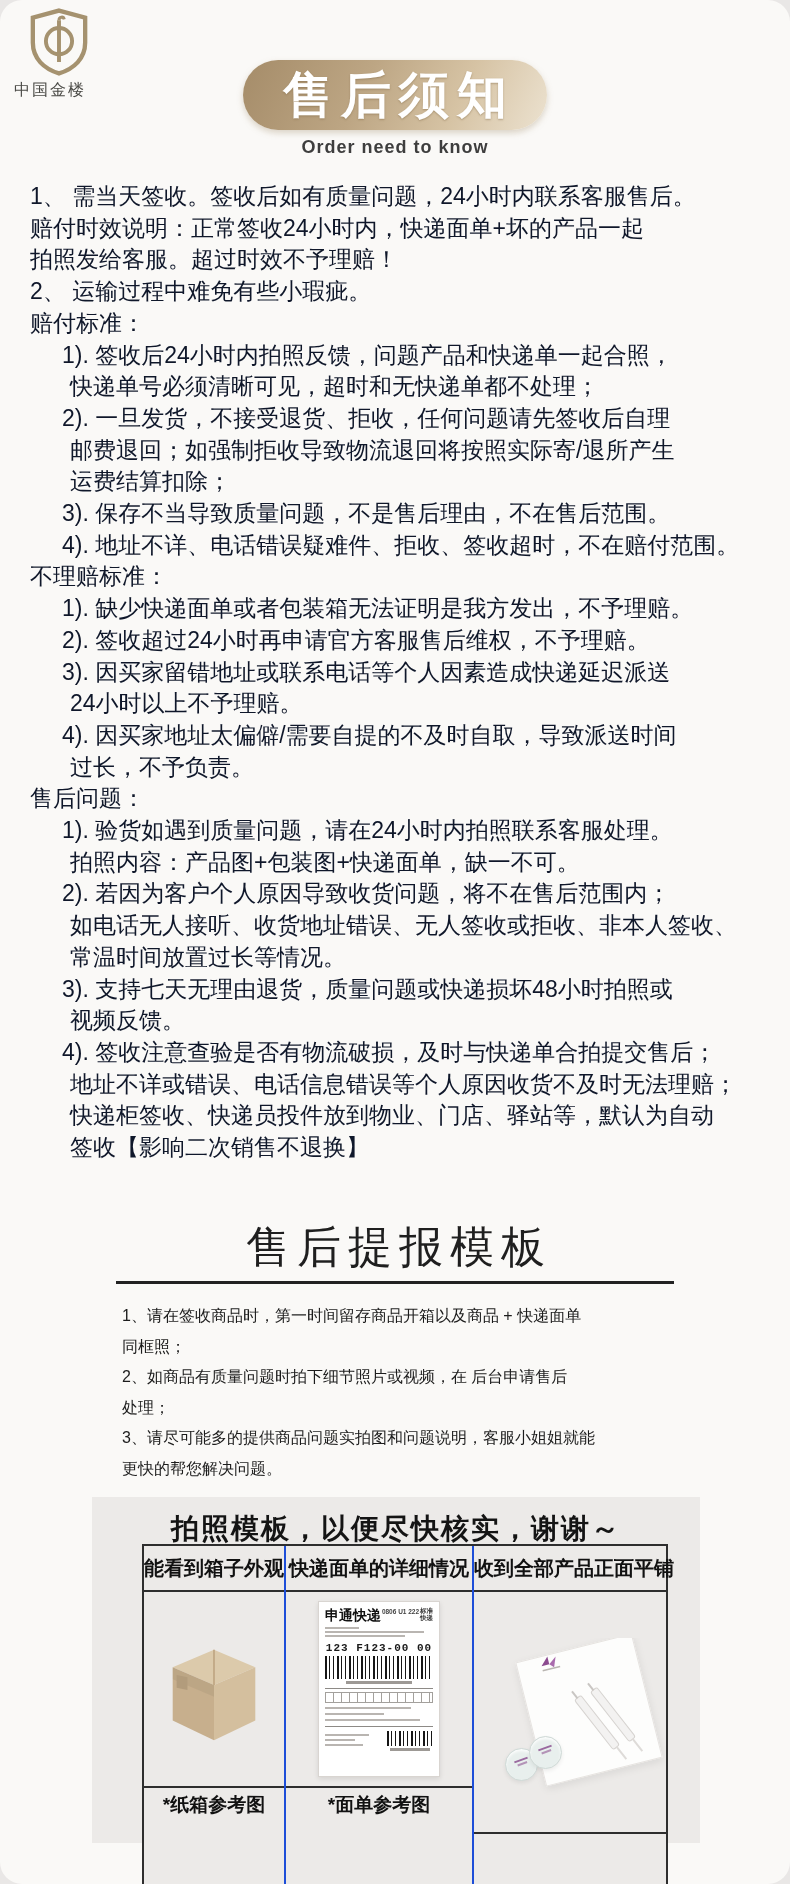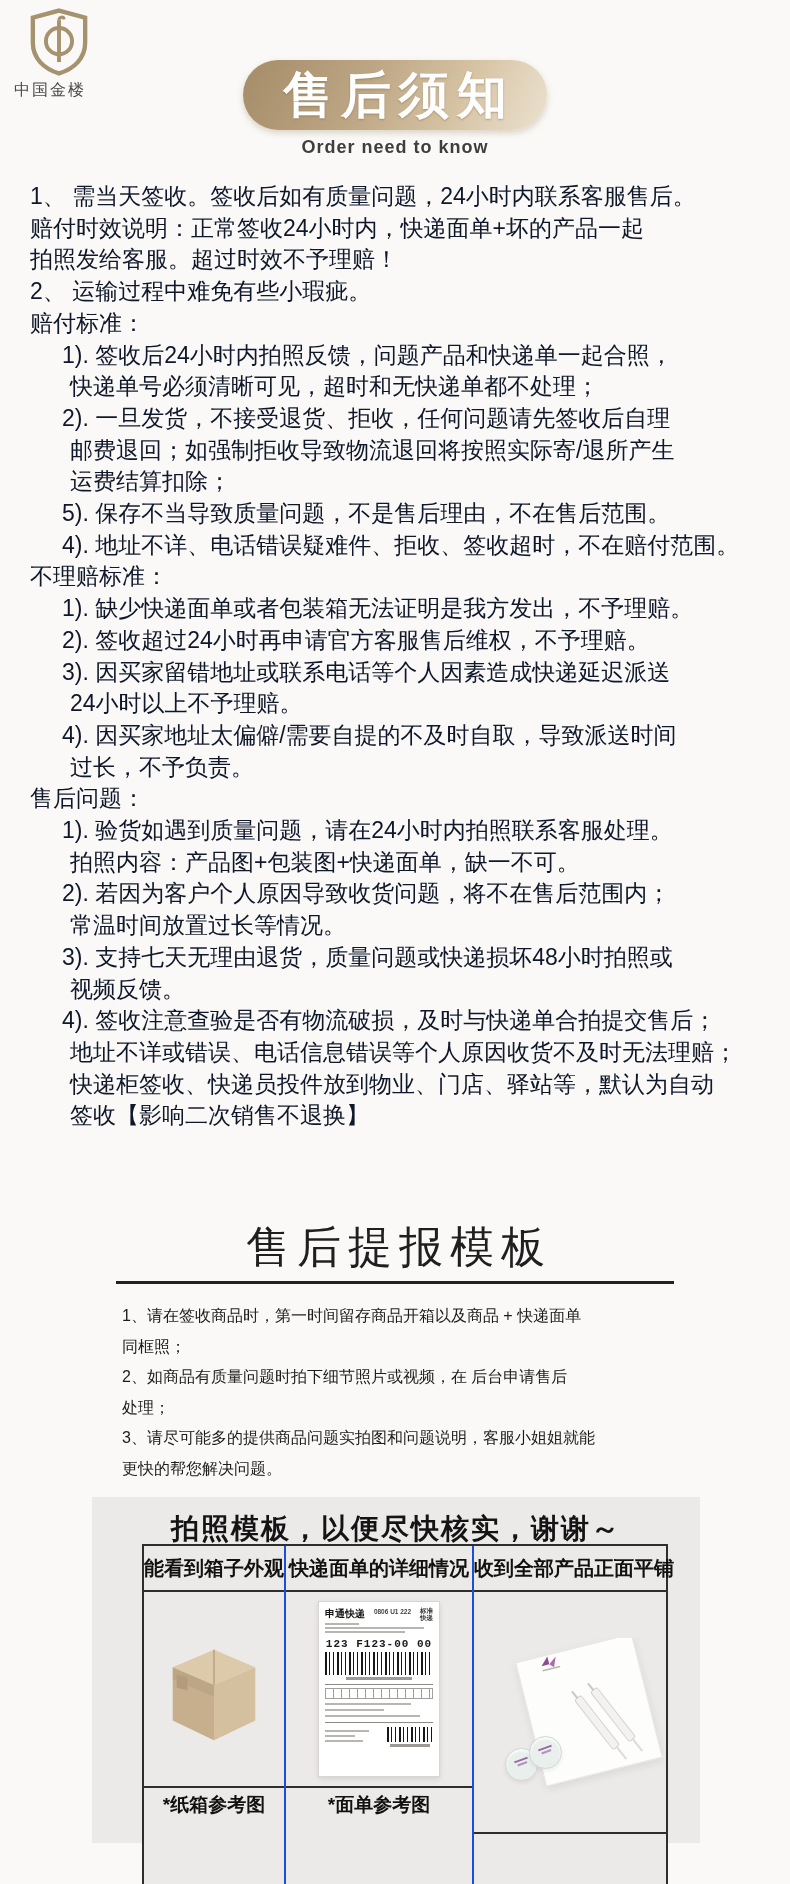--- a/index.html
+++ b/index.html
@@ -1,17 +1,17 @@
 <!DOCTYPE html>
 <html><head>
 <meta charset="utf-8">
 <style>
   html,body{margin:0;padding:0;}
   body{background:#e9e7e6;font-family:"Liberation Sans","DejaVu Sans",sans-serif;}
-  .page{position:relative;width:790px;height:1884px;margin:0 auto;background:#faf9f7;overflow:hidden;color:#1d1d1d;}
+  .page{position:relative;width:790px;height:1884px;margin:0 auto;background:#faf9f7;overflow:hidden;color:#1d1d1d;border-radius:22px;}
 
   
   .logo{position:absolute;left:14px;top:8px;width:90px;text-align:left;}
   .logo svg{display:block;margin-left:14px;}
   .logo-text{margin-top:4px;font-size:16px;letter-spacing:2px;color:#4a4a46;font-weight:500;}
 
   
   .pill{position:absolute;left:50%;top:60px;transform:translateX(-50%);width:304px;height:70px;
         border-radius:36px;background:linear-gradient(115deg,#a58c69 0%,#bda684 40%,#d6c3a4 70%,#ece2d0 100%);
         box-shadow:0 3px 6px rgba(160,140,105,.35);display:flex;align-items:center;justify-content:center;}
@@ -43,21 +43,21 @@
   .pcol + .pcol{border-left:2px solid #1d4ed8;}
   .phead{height:44px;line-height:44px;text-align:center;font-size:20px;font-weight:700;color:#111;
         border-bottom:2px solid #2e2e2e;white-space:nowrap;}
   .pimg{height:194px;border-bottom:2px solid #2e2e2e;display:flex;align-items:center;justify-content:center;position:relative;overflow:hidden;}
   .pcap{height:34px;line-height:34px;text-align:center;font-size:19px;font-weight:700;color:#111;white-space:nowrap;}
 
   
   .shiplabel{width:122px;height:176px;background:#fff;border:1px solid #d9d5d1;box-shadow:0 2px 5px rgba(0,0,0,.10);
         padding:5px 6px;box-sizing:border-box;font-weight:700;}
   .sl-head{display:flex;justify-content:space-between;align-items:flex-start;}
-  .sl-brand{font-size:10px;color:#111;}
+  .sl-brand{font-size:14px;color:#111;}
   .sl-meta{font-size:6.5px;color:#444;margin-top:1px;}
   .sl-serv{font-size:6.5px;color:#333;text-align:right;line-height:7px;}
   .sl-bars .b{height:2px;background:#b9b5b1;margin-top:2px;}
   .sl-code{margin-top:5px;text-align:center;font-family:"Liberation Mono","DejaVu Sans Mono",monospace;
         font-size:11px;color:#1a1a1a;letter-spacing:1px;white-space:nowrap;}
   .barcode{height:23px;margin-top:2px;background:repeating-linear-gradient(90deg,#161616 0 2px,#fff 2px 4px,#161616 4px 5px,#fff 5px 8px,#161616 8px 9px,#fff 9px 12px);}
   .sl-digits{height:3px;width:62%;margin:2px auto 0;background:#9d9995;}
   .sl-sec{margin-top:4px;border-top:1px solid #8d8a86;padding-top:3px;}
   .sl-cells{height:9px;border:1px solid #a3a09c;background:repeating-linear-gradient(90deg,#fff 0 7px,#a3a09c 7px 8px);}
   .sl-row{height:2px;background:#b9b5b1;margin-top:4px;}
@@ -105,33 +105,34 @@
     <div class="ln t">1、 需当天签收。签收后如有质量问题，24小时内联系客服售后。</div>
     <div class="ln t">赔付时效说明：正常签收24小时内，快递面单+坏的产品一起</div>
     <div class="ln t">拍照发给客服。超过时效不予理赔！</div>
     <div class="ln t">2、 运输过程中难免有些小瑕疵。</div>
     <div class="ln t">赔付标准：</div>
     <div class="ln n">1). 签收后24小时内拍照反馈，问题产品和快递单一起合照，</div>
     <div class="ln c">快递单号必须清晰可见，超时和无快递单都不处理；</div>
     <div class="ln n">2). 一旦发货，不接受退货、拒收，任何问题请先签收后自理</div>
     <div class="ln c">邮费退回；如强制拒收导致物流退回将按照实际寄/退所产生</div>
     <div class="ln c">运费结算扣除；</div>
-    <div class="ln n">5). 保存不当导致质量问题，不是售后理由，不在售后范围。</div>
+    <div class="ln n">3). 保存不当导致质量问题，不是售后理由，不在售后范围。</div>
     <div class="ln n">4). 地址不详、电话错误疑难件、拒收、签收超时，不在赔付范围。</div>
     <div class="ln t">不理赔标准：</div>
     <div class="ln n">1). 缺少快递面单或者包装箱无法证明是我方发出，不予理赔。</div>
     <div class="ln n">2). 签收超过24小时再申请官方客服售后维权，不予理赔。</div>
     <div class="ln n">3). 因买家留错地址或联系电话等个人因素造成快递延迟派送</div>
     <div class="ln c">24小时以上不予理赔。</div>
     <div class="ln n">4). 因买家地址太偏僻/需要自提的不及时自取，导致派送时间</div>
     <div class="ln c">过长，不予负责。</div>
     <div class="ln t">售后问题：</div>
     <div class="ln n">1). 验货如遇到质量问题，请在24小时内拍照联系客服处理。</div>
     <div class="ln c">拍照内容：产品图+包装图+快递面单，缺一不可。</div>
     <div class="ln n">2). 若因为客户个人原因导致收货问题，将不在售后范围内；</div>
+    <div class="ln c">如电话无人接听、收货地址错误、无人签收或拒收、非本人签收、</div>
     <div class="ln c">常温时间放置过长等情况。</div>
     <div class="ln n">3). 支持七天无理由退货，质量问题或快递损坏48小时拍照或</div>
     <div class="ln c">视频反馈。</div>
     <div class="ln n">4). 签收注意查验是否有物流破损，及时与快递单合拍提交售后；</div>
     <div class="ln c">地址不详或错误、电话信息错误等个人原因收货不及时无法理赔；</div>
     <div class="ln c">快递柜签收、快递员投件放到物业、门店、驿站等，默认为自动</div>
     <div class="ln c">签收【影响二次销售不退换】</div>
   </div>
 
   <div class="tmpl-title">售后提报模板</div>

